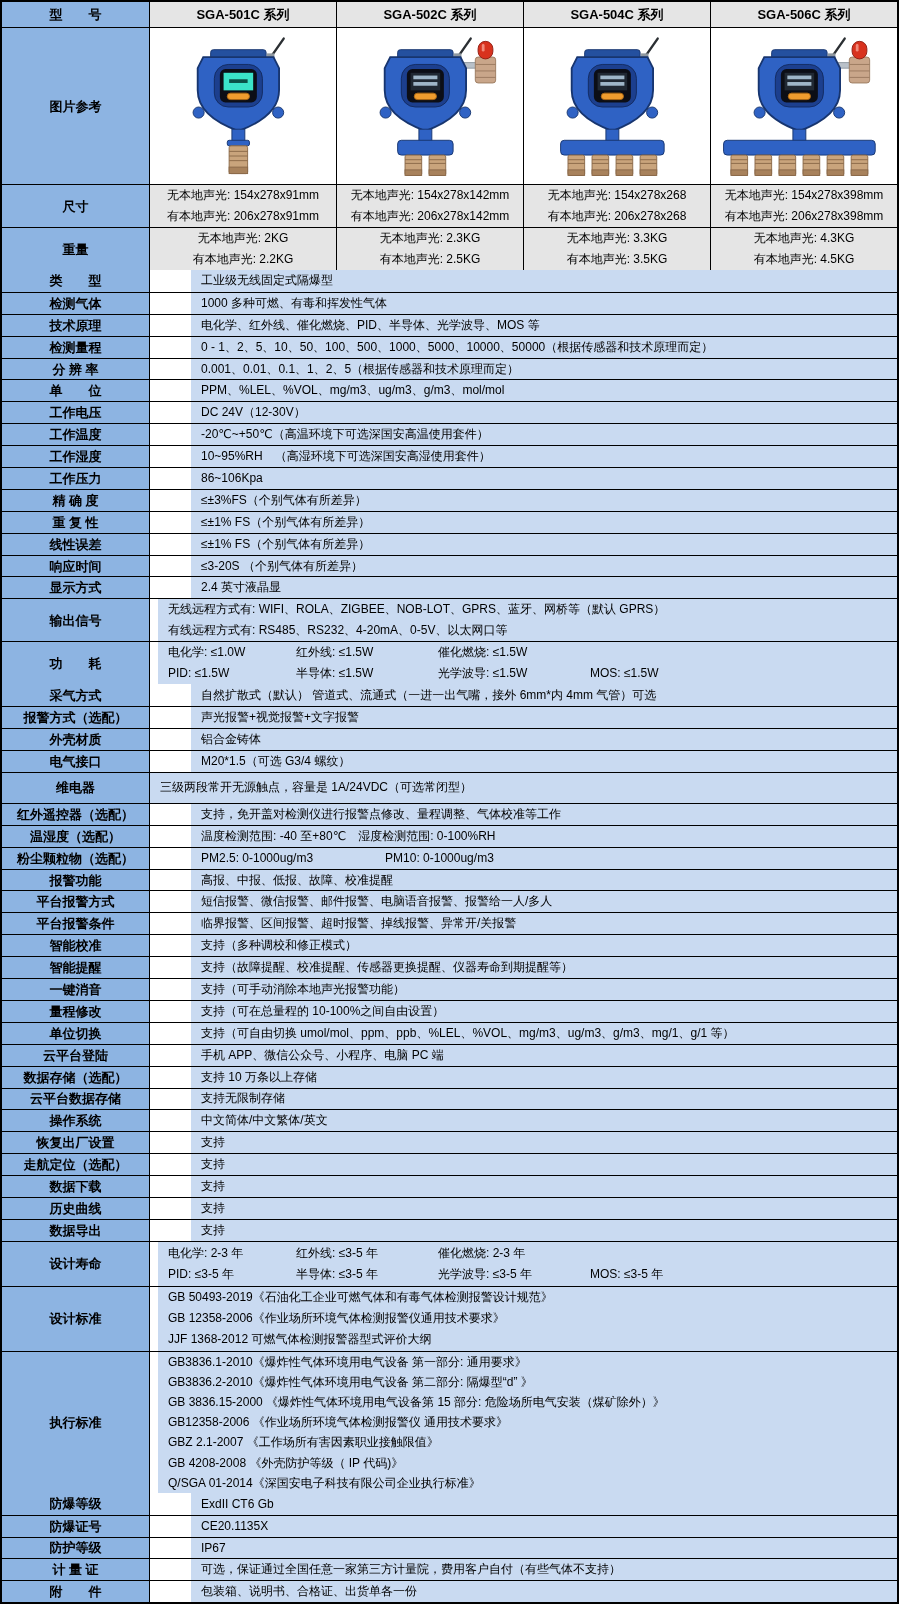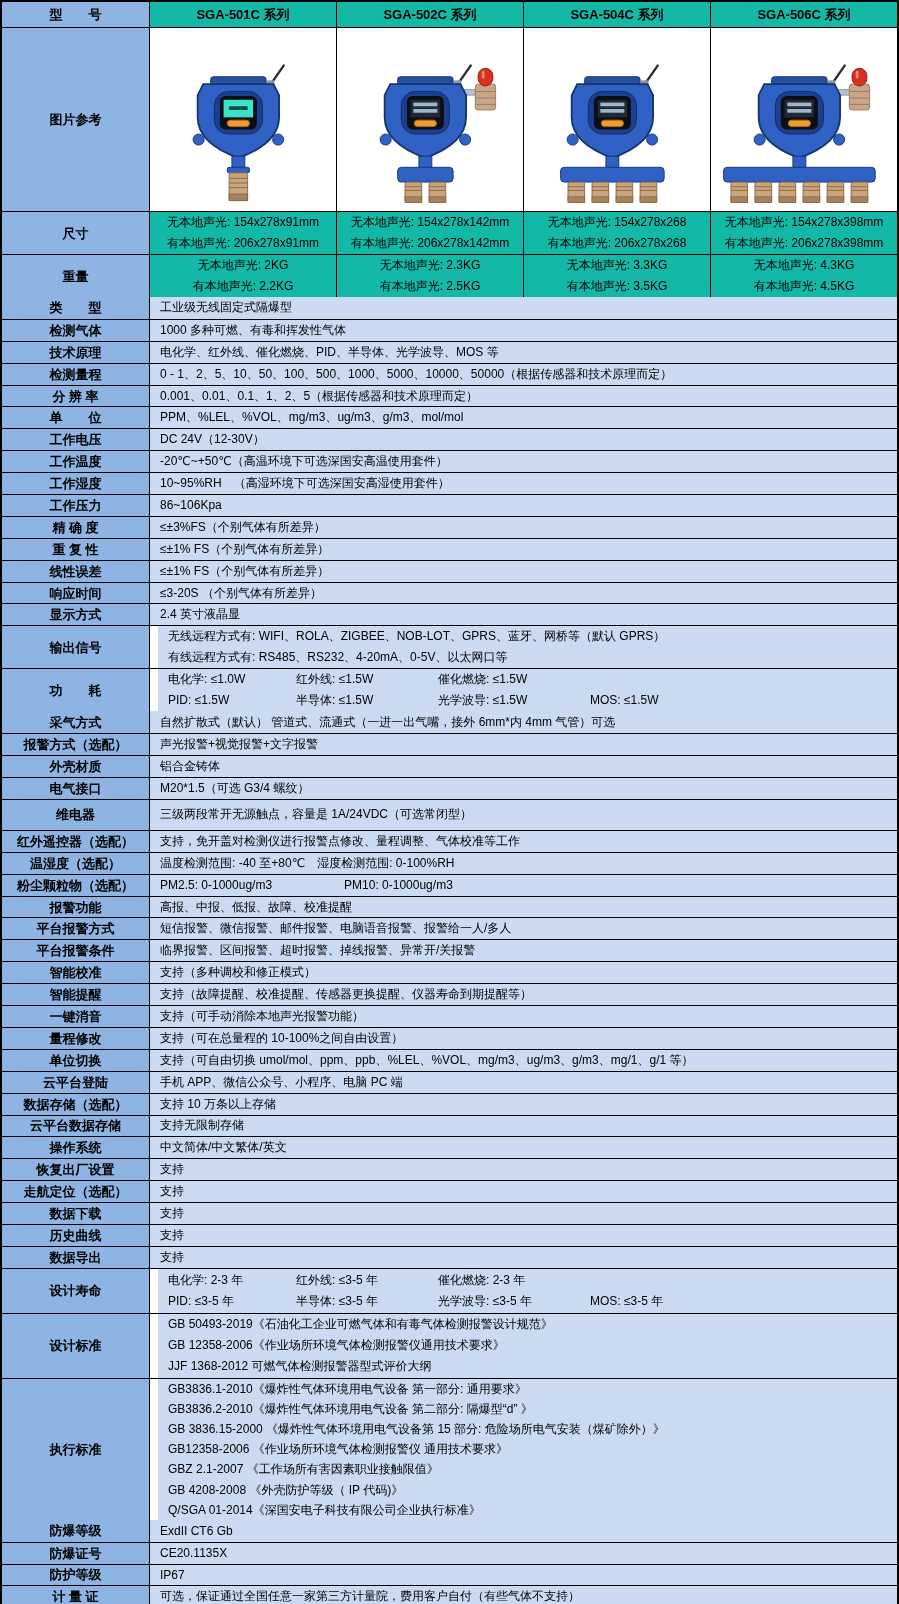--- a/index.html
+++ b/index.html
@@ -33,36 +33,36 @@
   .vlines {
     flex: 1; background: #C9DAF1;
     display: flex; flex-direction: column; justify-content: center;
     padding: 1px 10px; font-size: 12px; margin-left: 8px;
   }
   .vlines > div { line-height: 21px; }
   .vlines.cozy > div { line-height: 20.2px; }
 
   .cols { flex: 1; display: flex; }
   .col {
-    flex: 1; background: #14b8a6;
+    flex: 1; background: #e5e5e5;
     border-right: 1px solid #000;
     display: flex; flex-direction: column;
     align-items: center; justify-content: center;
     font-size: 12px; text-align: center;
   }
   .col:last-child { border-right: none; }
   .col > div { line-height: 21px; text-align: center; }
 
   .r-header { height: 25px; }
   .r-header .col { font-weight: bold; font-size: 13px; }
-  .r-images { height: 184px; }
+  .r-images { height: 157px; }
   .r-images .col { background: #fff; justify-content: flex-end; padding-bottom: 2px; }
   .r-support { height: 22px; }
   .r-2l { height: 43px; }
-  .r-simple { height: 21.9px; }
+  .r-simple { height: 21.9px; gap: 41px; }
   .r-tall { height: 31px; }
   .r-dual { height: 43px; }
   .r-life { height: 45px; }
   .r-std3 { height: 65px; }
   .r-std7 { height: 142px; }
 
   .tabgrid {
     display: grid;
     grid-template-columns: 128px 142px 152px auto;
     line-height: 21px;

